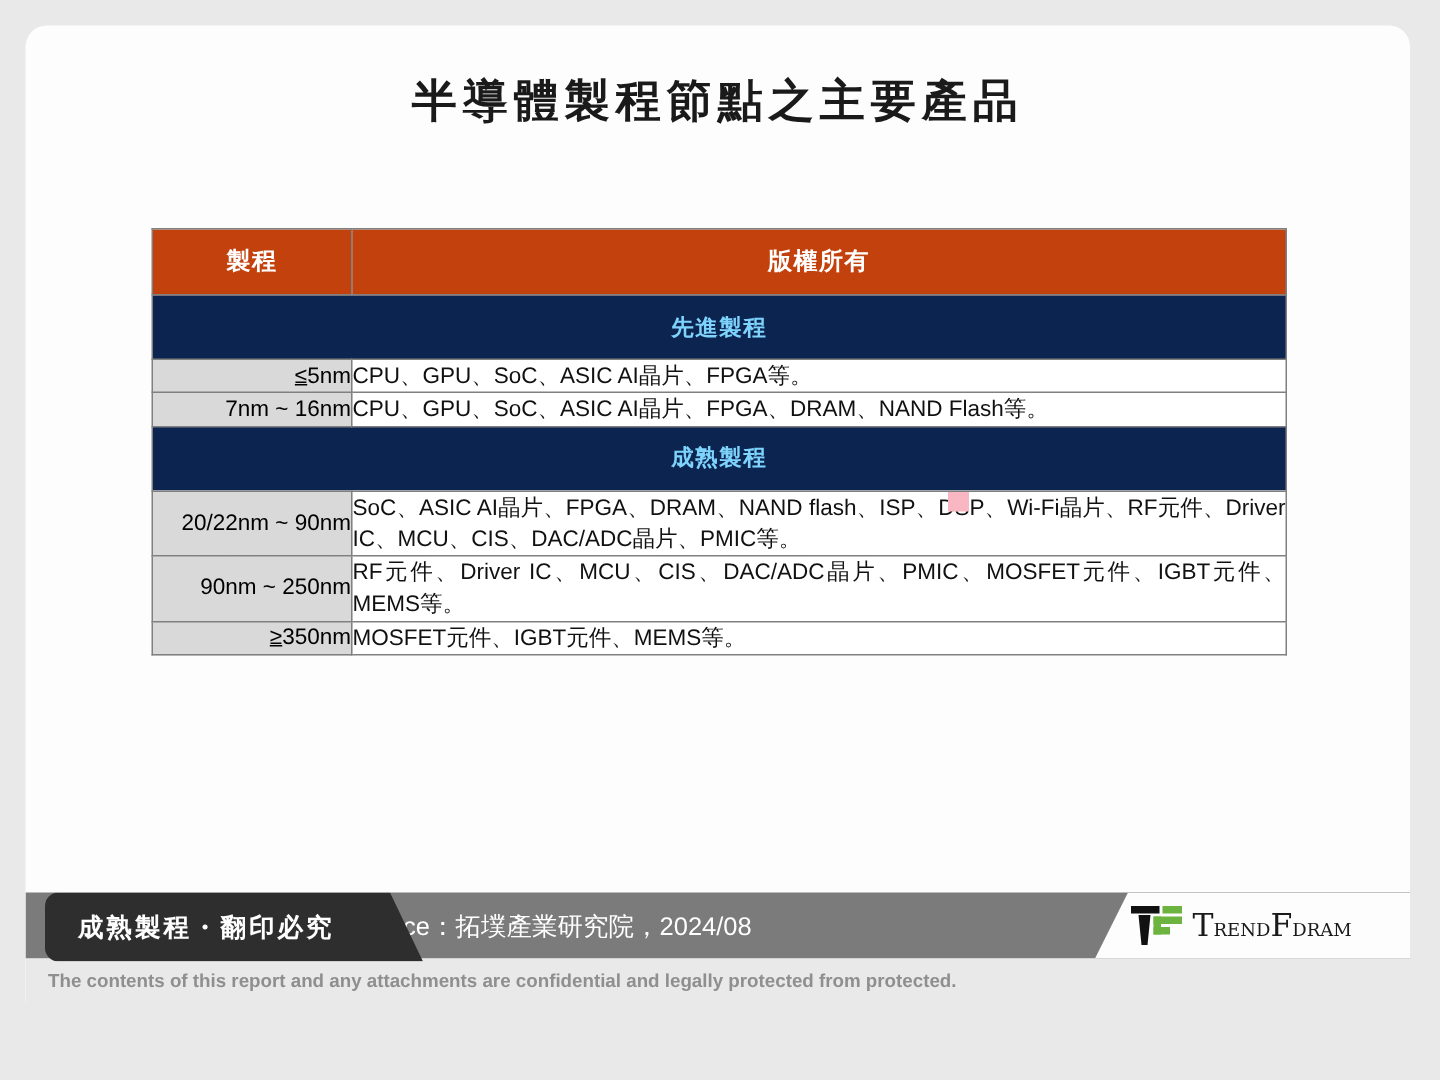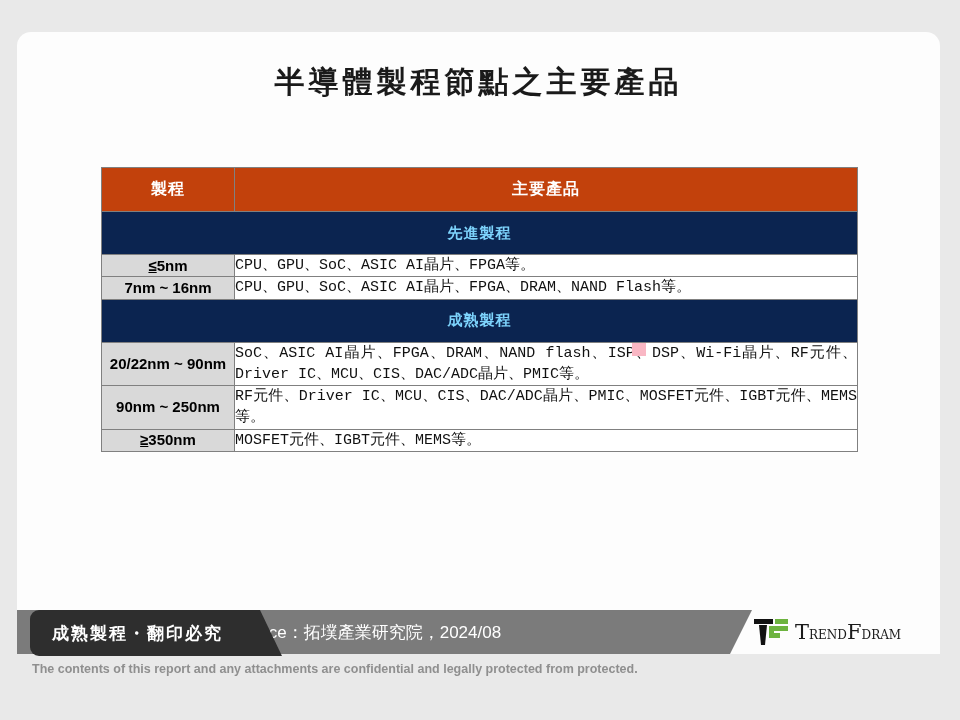--- a/index.html
+++ b/index.html
@@ -14,21 +14,20 @@
 
   #slide {
     position: absolute;
     left: 17px;
     top: 17px;
     width: 923px;
     height: 651px;
     background: #fdfdfd;
     border-radius: 14px 14px 0 0;
     overflow: hidden;
-    margin-top: 15px;
   }
 
   
   #title {
     position: absolute;
     left: 0;
     top: 30px;
     width: 923px;
     text-align: center;
     font-family: "DejaVu Serif", serif;
@@ -119,33 +118,33 @@
     font-size: 15px;
     font-weight: bold;
     font-family: "DejaVu Sans", sans-serif;
     letter-spacing: 1px;
     border-left-color: #0b2450;
     border-right-color: #0b2450;
   }
   td.node {
     background: #d9d9d9;
     color: #000000;
-    text-align: center;
+    text-align: right;
     font-size: 15px;
-    font-weight: bold;
+    font-weight: normal;
     font-family: "Liberation Sans", sans-serif;
     line-height: 1.35;
     padding: 4px 2px;
   }
   td.node .u { text-decoration: underline; }
   td.prod {
     background: #ffffff;
     color: #111111;
     font-size: 15px;
-    font-family: Liberation Mono, monospace;
+    font-family: Liberation Sans, sans-serif;
     line-height: 1.42;
     padding: 7px 9px 7px 11px;
     text-align: justify;
     text-justify: inter-character;
   }
   td.prod.nojust { text-align: left; }
 
   
   #pink-square {
     position: absolute;
@@ -269,21 +268,21 @@
 
   <div id="table-wrap">
     <table class="proc">
       <colgroup>
         <col class="col-node">
         <col>
       </colgroup>
       <tbody>
         <tr>
           <th class="hdr">製程</th>
-          <th class="hdr">主要產品</th>
+          <th class="hdr">版權所有</th>
         </tr>
 
         <tr class="section-row">
           <td colspan="2">先進製程</td>
         </tr>
 
         <tr>
           <td class="node"><span class="u">≤</span><span>5nm</span></td>
           <td class="prod nojust">CPU、GPU、SoC、ASIC AI晶片、FPGA等。</td>
         </tr>

